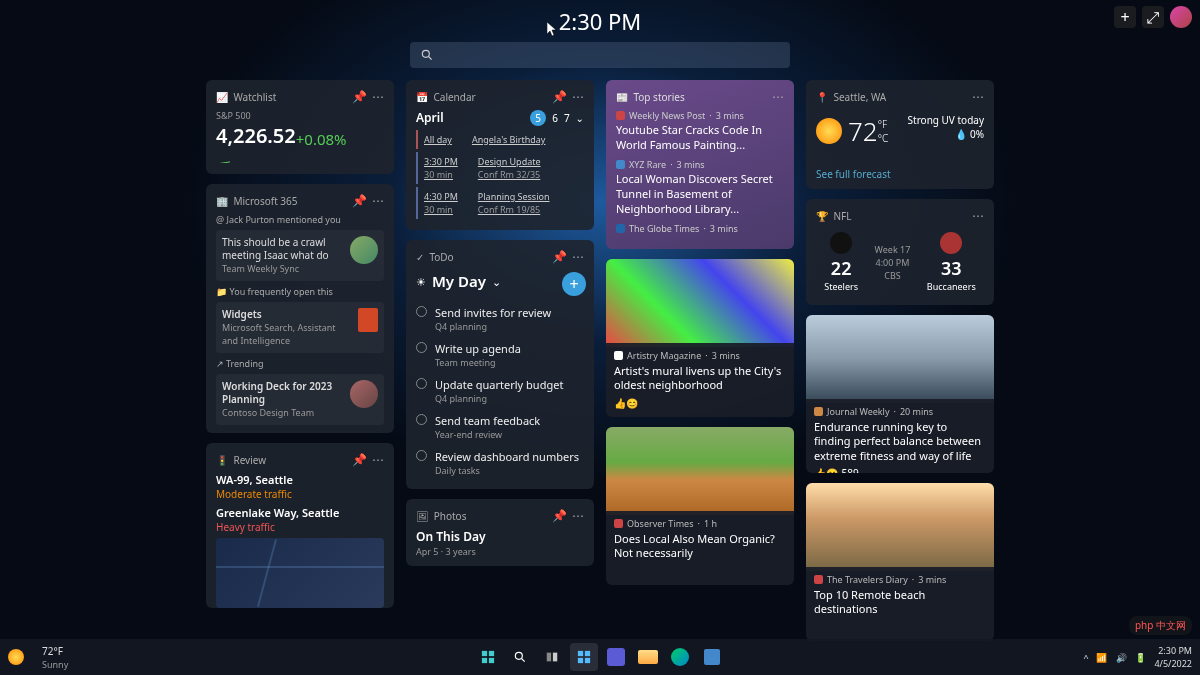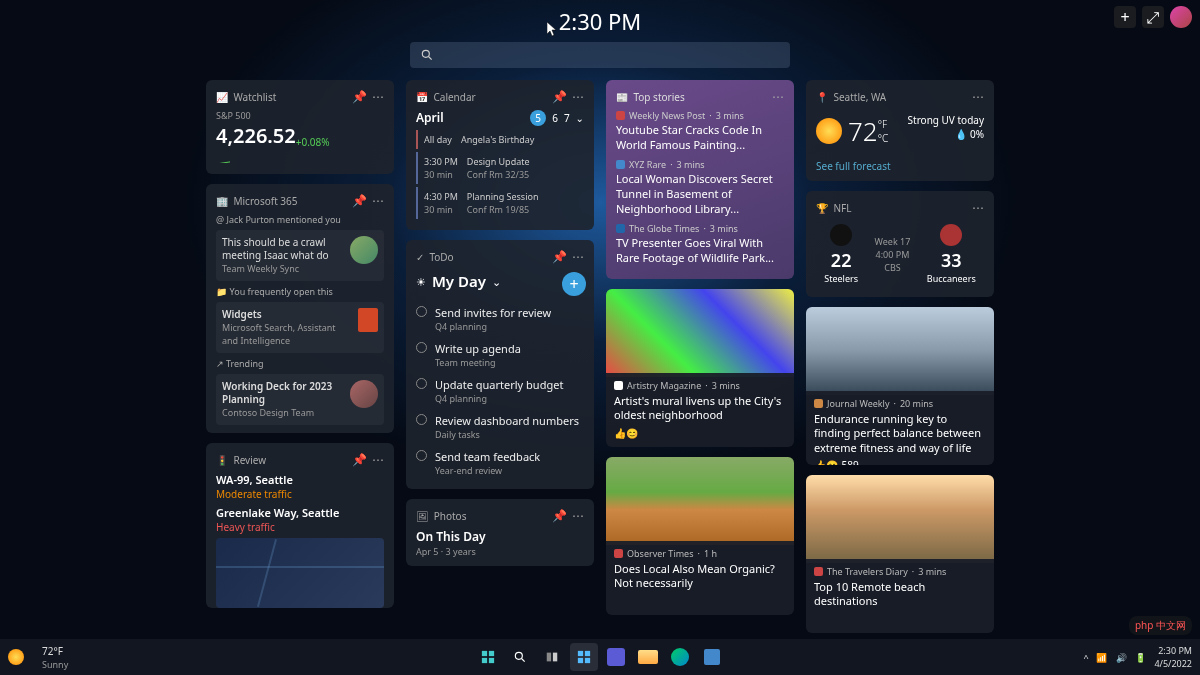--- a/index.html
+++ b/index.html
@@ -11,25 +11,25 @@
   .search { width:380px; margin:6px auto 0; background:rgba(100,120,150,.3); border-radius:4px; display:flex; align-items:center; padding:6px 10px; gap:8px; }
   .search input { background:none; border:none; color:#ccc; outline:none; font-size:12px; flex:1; }
   .board { display:flex; gap:12px; padding:12px 190px 0; justify-content:center;}
   .col { display:flex; flex-direction:column; gap:10px; width:188px; }
   .widget { background:rgba(30,35,45,.9); border-radius:6px; padding:8px 10px; font-size:11px; position:relative; }
   .widget.purple { background:linear-gradient(160deg,#6a4a8a,#4a3a6a); }
   .whead { display:flex; align-items:center; gap:5px; color:#aaa; font-size:10px; margin-bottom:4px;}
   .wtitle { flex:1; }
   .pin,.dots { color:#aaa; cursor:pointer; font-size:12px;}
   .big { font-size:20px; font-weight:600; color:#fff; }
-  .green { color:#5c5; font-size:10px;}
+  .green { color:#5c5; font-size:15px;}
   .tiny { font-size:9px; color:#999; }
   .line { border-left:2px solid #a55; padding-left:6px; margin-bottom:3px;}
   .line.b { border-color:#569;}
-  .row { display:flex; gap:9px; font-size:9px; color:#ccc; padding:3px 0;}
+  .row { display:flex; gap:20px; font-size:9px; color:#ccc; padding:3px 0;text-decoration:underline;}
   .tdrow { display:flex; gap:8px; align-items:flex-start; padding:4px 0; }
   .circ { width:11px; height:11px; border:1.5px solid #888; border-radius:50%; margin-top:1px;}
   .tdt { font-size:11px; color:#eee;}
   .story { font-size:11px; color:#fff; margin-bottom:6px;}
   .ssrc { font-size:9px; color:#ccc; display:flex; gap:4px; align-items:center;}
   .sfav { width:9px; height:9px; background:#c44; border-radius:2px;}
   .add { width:24px; height:24px; border-radius:50%; background:#3aa0dd; color:#fff; display:flex; align-items:center; justify-content:center; font-size:16px; position:absolute; right:8px; top:32px;}
   .news { border-radius:6px; overflow:hidden; height:158px; position:relative; color:#fff;}
   .news .img { height:88px; }
   .news .txt { padding:6px 8px; background:rgba(25,30,40,.95); position:absolute; bottom:0; left:0; right:0; height:74px;}
@@ -49,21 +49,21 @@
   .sec { font-size:9px; color:#aaa; margin-top:4px;}
   .traffic { font-size:11px; }
   .traffic .r1 { color:#fff; font-weight:600;}
   .traffic .r2 { color:#e80; font-size:10px; margin-bottom:4px;}
   .map { height:70px; background:linear-gradient(135deg,#1a2a4a,#2a3a5a); border-radius:4px; position:relative; overflow:hidden;}
   .map::before,.map::after{content:'';position:absolute;background:rgba(100,150,200,.3);}
   .map::before{width:2px;height:100%;left:30%;transform:rotate(15deg);}
   .map::after{width:100%;height:2px;top:40%;}
   .daysel { display:flex; gap:6px; align-items:center; font-size:10px;}
   .daysel .act { background:#3aa0dd; width:16px; height:16px; border-radius:50%; display:flex; align-items:center; justify-content:center;}
-  .seefull { color:#5ac; font-size:10px; margin-top:10px;}
+  .seefull { color:#5ac; font-size:10px; margin-top:18px;}
   .taskbar { position:absolute; bottom:0; left:0; right:0; height:36px; background:rgba(20,25,35,.85); display:flex; align-items:center; justify-content:center; gap:4px;}
   .tbicon { width:28px; height:28px; display:flex; align-items:center; justify-content:center; border-radius:4px; cursor:pointer;}
   .tbl { position:absolute; left:8px; display:flex; align-items:center; gap:18px; font-size:10px; color:#ddd;}
   .tbr { position:absolute; right:8px; display:flex; align-items:center; gap:8px; font-size:9px; color:#ddd;}
   .sun { width:16px; height:16px; border-radius:50%; background:radial-gradient(circle,#fd5,#f80);}
   svg { width:14px; height:14px; }
   .emoji{font-size:10px;}
   .watermark{position:absolute;bottom:40px;right:8px;font-size:10px;color:#f55;background:rgba(30,30,30,.5);padding:2px 6px;border-radius:8px;}
   .cursor{position:absolute;top:22px;left:547px;width:12px;height:16px;}
 </style>
@@ -238,29 +238,29 @@
       <div class="tdrow">
           <div class="circ"></div>
           <div>
             <div class="tdt">Update quarterly budget</div>
             <div class="tiny">Q4 planning</div>
           </div>
         </div>
       <div class="tdrow">
           <div class="circ"></div>
           <div>
-            <div class="tdt">Review dashboard numbers</div>
-            <div class="tiny">Daily tasks</div>
+            <div class="tdt">Send team feedback</div>
+            <div class="tiny">Year-end review</div>
           </div>
         </div>
       <div class="tdrow">
           <div class="circ"></div>
           <div>
-            <div class="tdt">Send team feedback</div>
-            <div class="tiny">Year-end review</div>
+            <div class="tdt">Review dashboard numbers</div>
+            <div class="tiny">Daily tasks</div>
           </div>
         </div>
     </div>
 
     <div class="widget">
       <div class="whead">
           <span>🖼</span>
           <span class="wtitle">Photos</span>
           <span class="pin">📌</span>
           <span class="dots">⋯</span>
@@ -280,21 +280,20 @@
       <div class="story">
           <div class="ssrc"><div class="sfav"></div><span>Weekly News Post</span> · <span>3 mins</span></div>
           <div>Youtube Star Cracks Code In World Famous Painting...</div>
         </div>
       <div class="story">
           <div class="ssrc"><div class="sfav" style="background:#48c"></div><span>XYZ Rare</span> · <span>3 mins</span></div>
           <div>Local Woman Discovers Secret Tunnel in Basement of Neighborhood Library...</div>
         </div>
       <div class="story">
           <div class="ssrc"><div class="sfav" style="background:#26a"></div><span>The Globe Times</span> · <span>3 mins</span></div>
-          <div>TV Presenter Goes Viral With Rare Footage of Wildlife Park...</div>
         </div>
     </div>
 
     <div class="news">
       <div class="img" style="background:linear-gradient(45deg,#e44,#4e4,#44e,#ee4)"></div>
       <div class="txt">
           <div class="nsrc"><div class="sfav" style="background:#fff"></div><span>Artistry Magazine</span> · <span>3 mins</span></div>
           <div class="ntitle">Artist's mural livens up the City's oldest neighborhood</div>
           <div class="reacts emoji">👍😊</div>
         </div>

